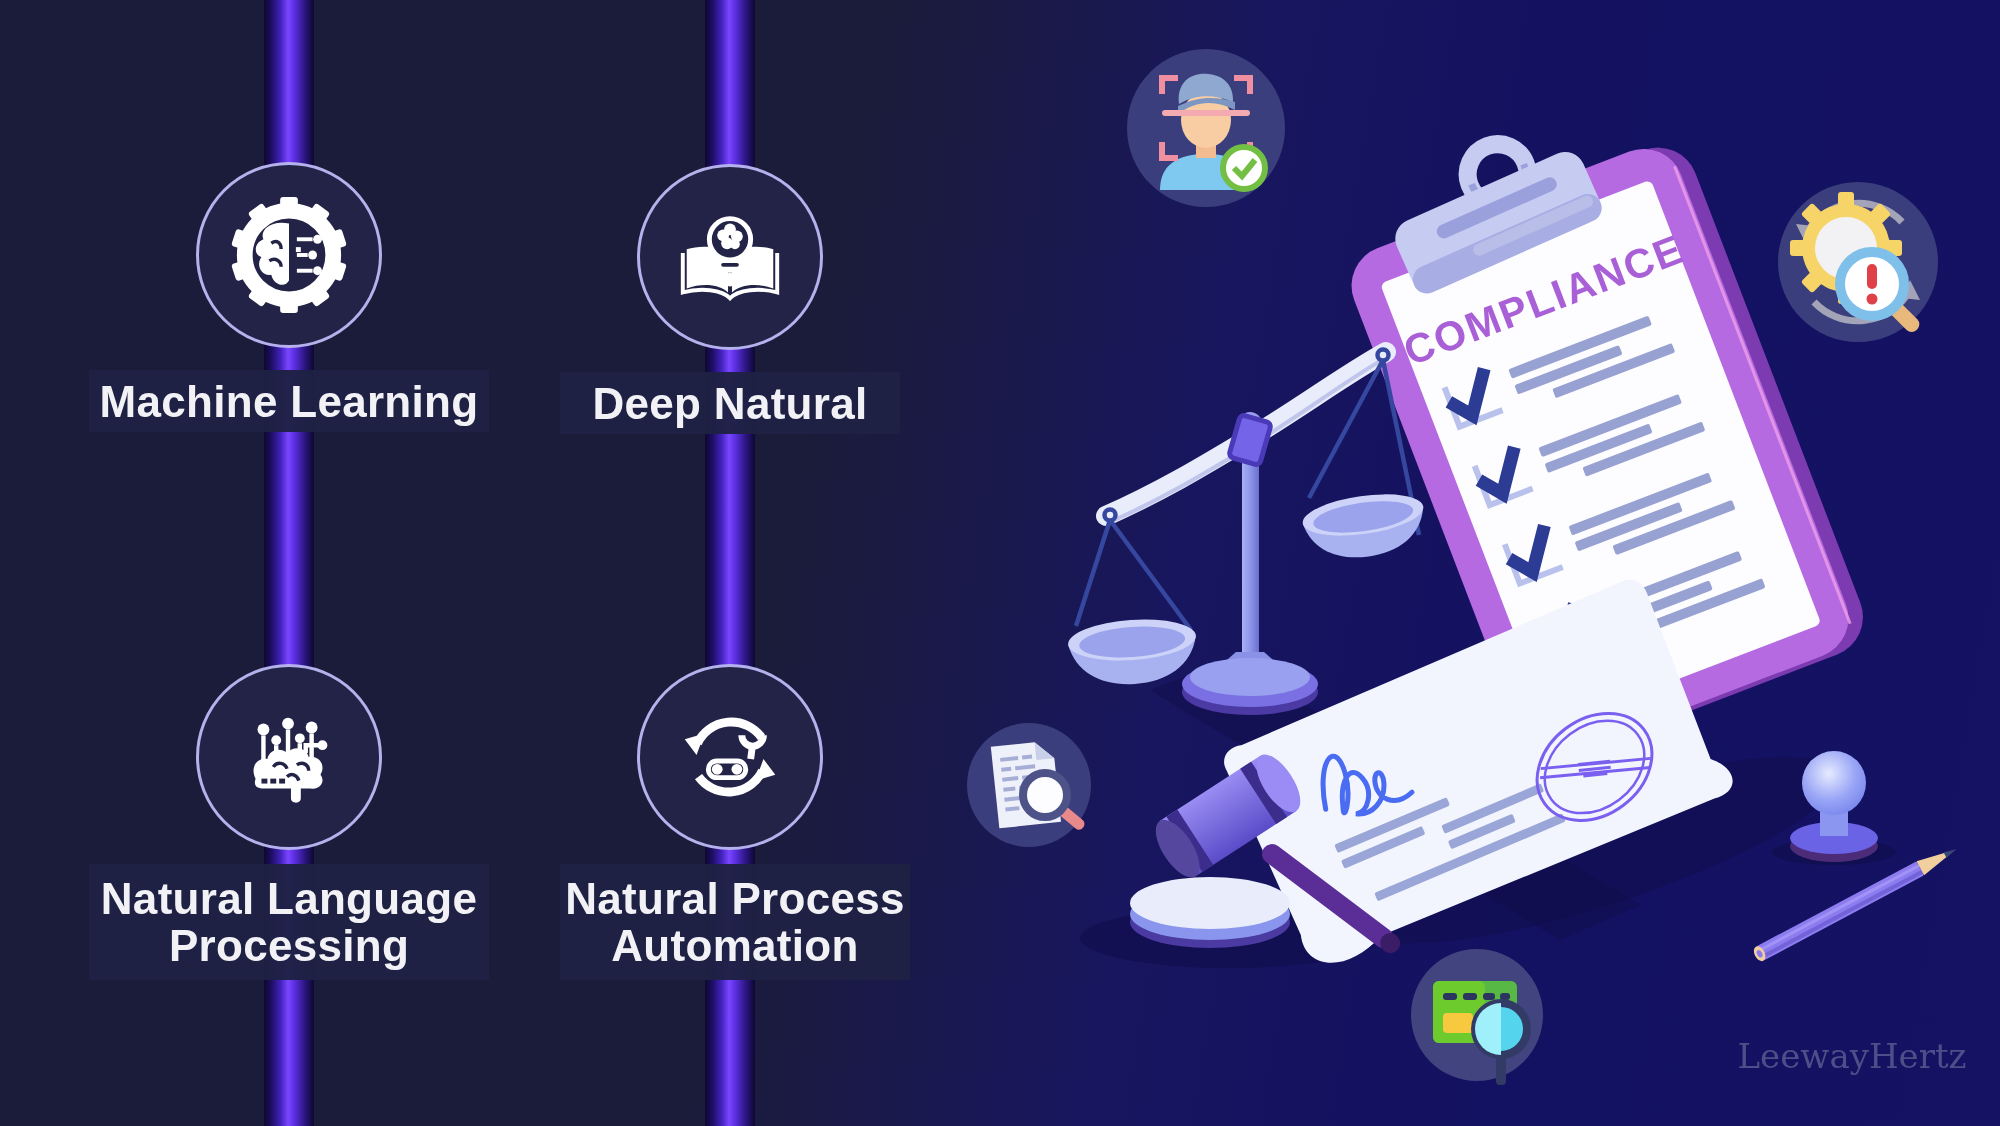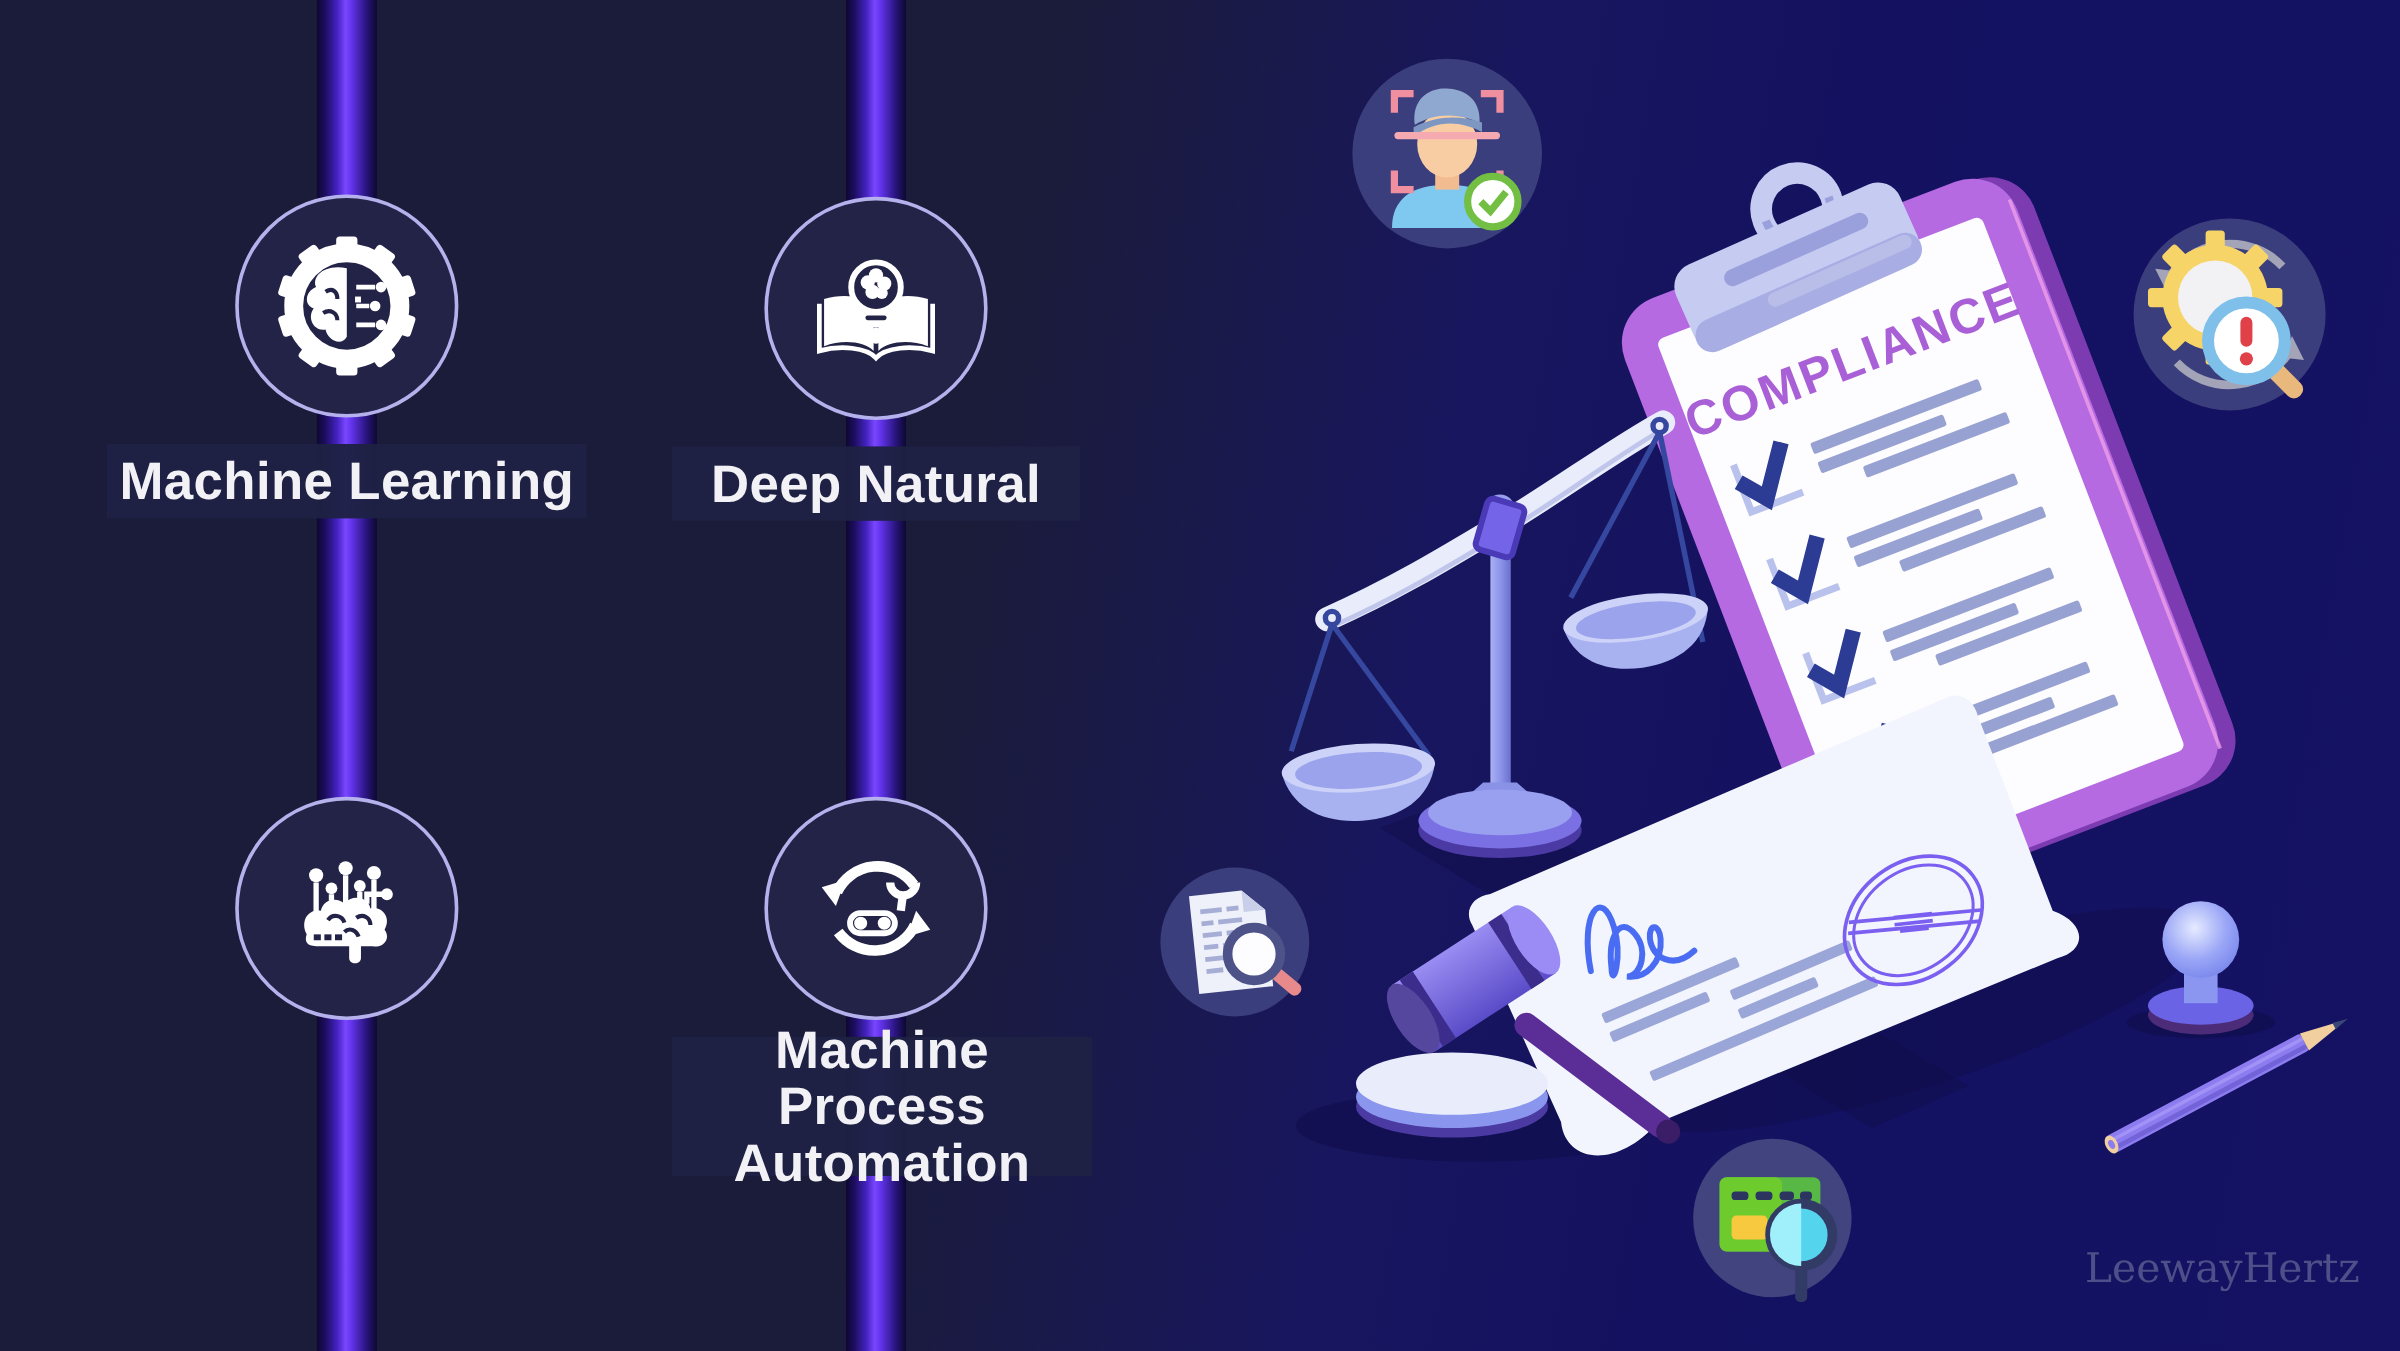--- a/index.html
+++ b/index.html
@@ -111,40 +111,44 @@
         <path d="M 8,8 C 14,4 20,8 20,14"></path>
         <path d="M -2,20 C 2,16 8,18 10,24"></path>
       </g>
       <g fill="#232348">
         <rect x="-28" y="22" width="6" height="5"></rect>
           <rect x="-19" y="22" width="6" height="5"></rect>
           <rect x="-10" y="22" width="6" height="5"></rect>
       </g>
     </svg>
   </div>
+  <div class="node-label" style="left:89px;top:864px;width:400px;height:116px;">
+    <span>Natural Language</span>
+    <span>Processing</span>
+  </div>
 
   <div class="node-circle" style="left:637px;top:664px;">
     <svg width="118" height="118" viewBox="-60 -60 120 120">
       <g stroke="#fff" stroke-width="9" fill="none">
         <path d="M -33,-14 A 38,38 0 0 1 32,-20"></path>
         <path d="M 33,14 A 38,38 0 0 1 -32,20"></path>
       </g>
       <polygon points="-46,-18 -26,-24 -34,-2" fill="#fff"></polygon>
       <polygon points="46,18 26,24 34,2" fill="#fff"></polygon>
       <g stroke="#fff" fill="none">
         <path d="M 12,-22 A 10,10 0 1 0 34,-22" stroke-width="7"></path>
         <line x1="23" y1="-13" x2="21" y2="2" stroke-width="7"></line>
         <rect x="-22" y="4" width="38" height="17" rx="8.5" stroke-width="5"></rect>
       </g>
       <circle cx="-13" cy="12.5" r="5.5" fill="#fff"></circle>
       <circle cx="7" cy="12.5" r="5.5" fill="#fff"></circle>
     </svg>
   </div>
   <div class="node-label" style="left:560px;top:864px;width:350px;height:116px;">
-    <span>Machine Process</span>
+    <span>Natural Process</span>
     <span>Automation</span>
   </div>
 
   <svg class="illustration" viewBox="0 0 1100 1126">
     <defs>
       <radialGradient id="knobG" cx="42%" cy="35%" r="75%">
         <stop offset="0%" stop-color="#e6ebff"></stop>
         <stop offset="55%" stop-color="#9aa6f6"></stop>
         <stop offset="100%" stop-color="#7280ea"></stop>
       </radialGradient>

